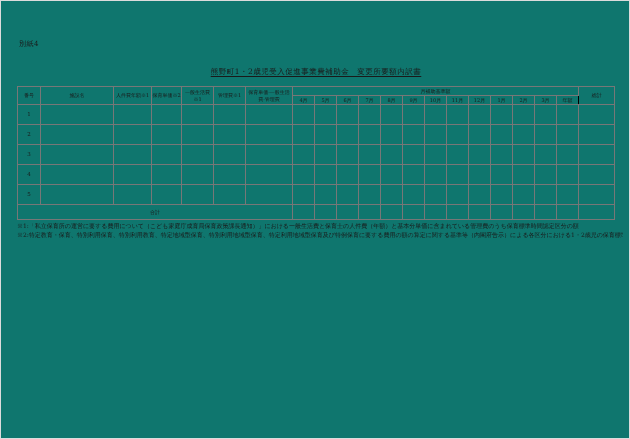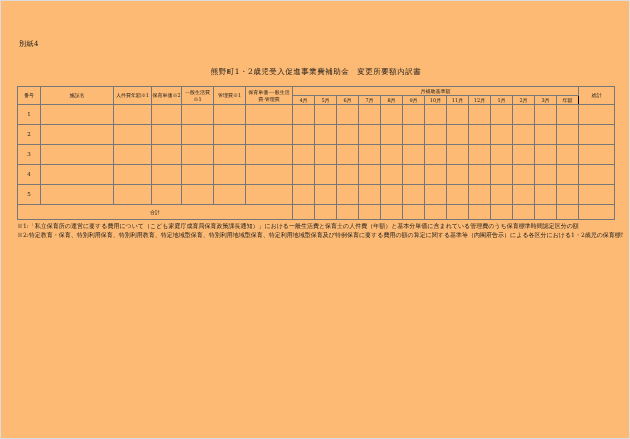--- a/index.html
+++ b/index.html
@@ -1,34 +1,35 @@
 <!DOCTYPE html>
 <html><head>
 <meta charset="utf-8">
 <style>
   html,body{margin:0;padding:0;background:#f6f6f6;}
   #screen{
     position:relative;
     width:630px;height:439px;
-    background:#fdba74;
+    background:#0f766e;
     border:1px solid #dcdcdc;
     box-sizing:border-box;
     overflow:hidden;
     font-family:"DejaVu Serif","Liberation Serif",serif;
     color:#1a1a1a;
   }
   .attachment{
     position:absolute;left:18px;top:38px;
     font-size:7px;letter-spacing:0.5px;
   }
   .title{
     position:absolute;left:0;top:66px;width:630px;
     text-align:center;font-size:7.5px;letter-spacing:0.5px;
   }
   .title span{
+    text-decoration:underline;
     text-underline-offset:2px;
   }
   table.sheet{
     position:absolute;left:16px;top:85px;
     border-collapse:collapse;table-layout:fixed;
     width:597px;
     border:1.5px solid #000;
     font-size:5px;
   }
   table.sheet th,table.sheet td{

